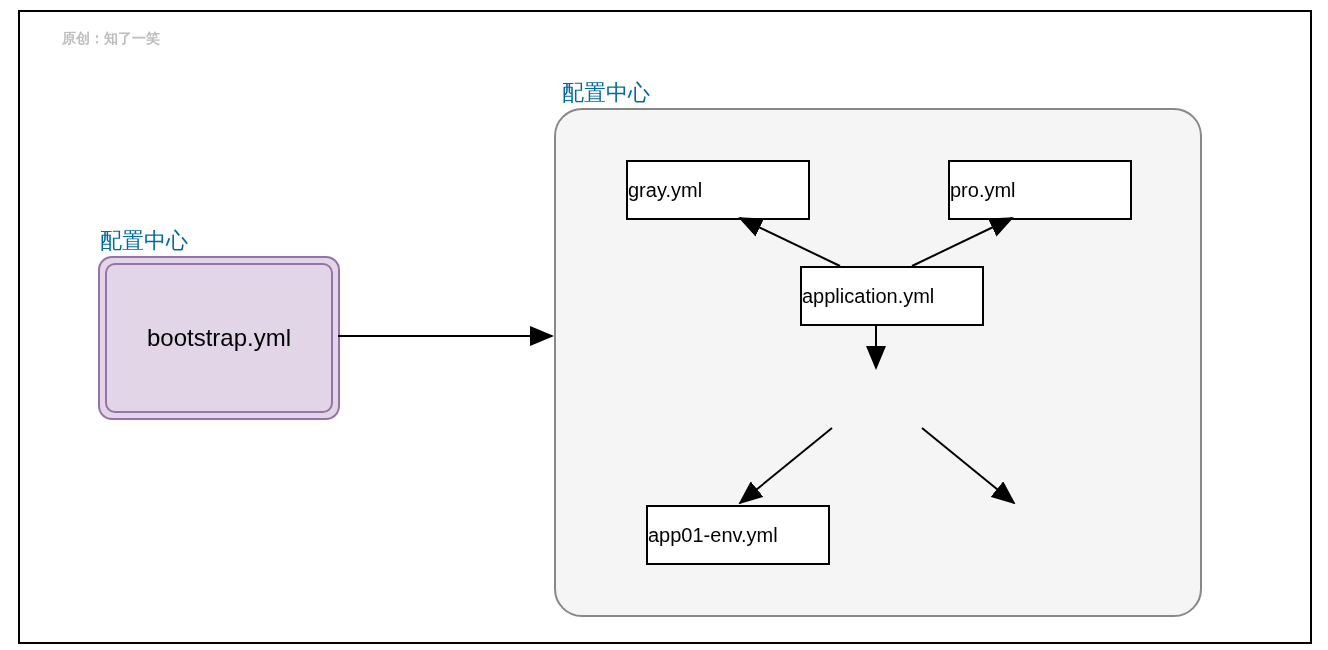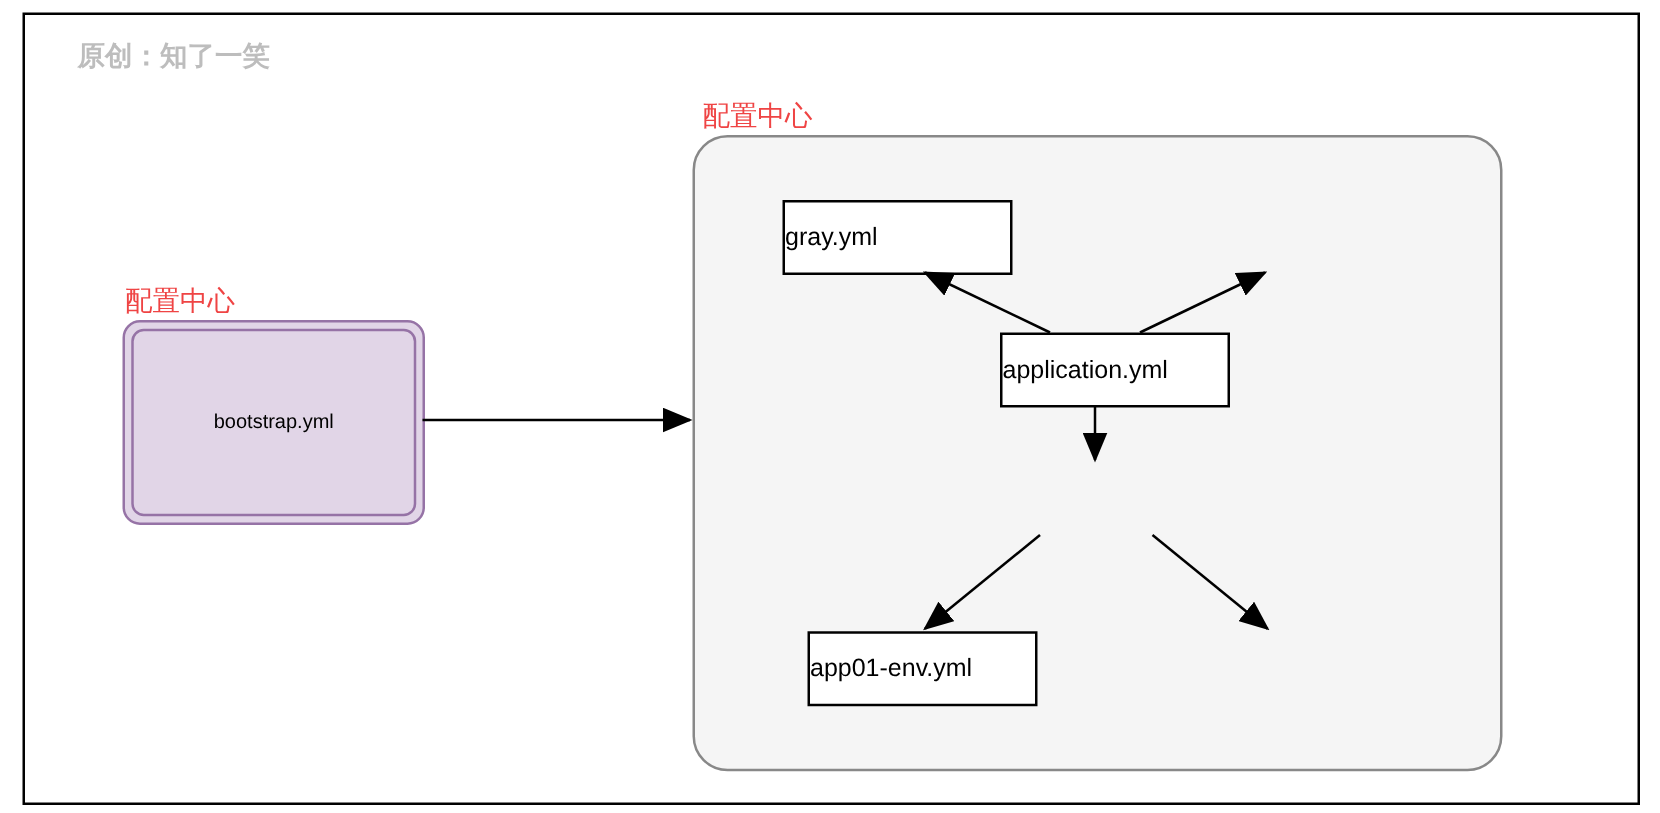--- a/index.html
+++ b/index.html
@@ -1,24 +1,24 @@
 <!DOCTYPE html>
 <html><head>
   <meta charset="utf-8">
   <style>
     body { margin: 0; padding: 0; font-family: Arial, sans-serif; background: #fff; }
     .canvas { width: 1328px; height: 650px; position: relative; }
     .outer-frame { position: absolute; left: 18px; top: 10px; width: 1290px; height: 630px; border: 2px solid #000; }
-    .watermark { position: absolute; left: 62px; top: 30px; color: #bdbdbd; font-size: 22px; font-weight: bold; }
-    .section-title { position: absolute; font-size: 22px; color: #ef4444; }
+    .watermark { position: absolute; left: 62px; top: 30px; color: #bdbdbd; font-size: 14px; font-weight: bold; }
+    .section-title { position: absolute; font-size: 22px; color: #0369a1; }
     .service-box { position: absolute; left: 98px; top: 256px; width: 238px; height: 160px; border: 2px solid #9673a6; background: #e1d5e7; border-radius: 14px; }
     .service-box-inner { position: absolute; left: 5px; top: 5px; right: 5px; bottom: 5px; border: 2px solid #9673a6; border-radius: 10px; display: flex; align-items: center; justify-content: center; }
     .config-center { position: absolute; left: 554px; top: 108px; width: 644px; height: 505px; border: 2px solid #888; background: #f5f5f5; border-radius: 28px; }
     .node { position: absolute; background: #fff; border: 2px solid #000; display: flex; align-items: center; justify-content: flex-start; font-size: 20px; }
-    .node-text { font-size: 16px; }
+    .node-text { font-size: 24px; }
     svg.arrows { position: absolute; left: 0; top: 0; width: 1328px; height: 650px; pointer-events: none; }
   </style>
 </head>
 <body>
 
 <div class="canvas">
   <div class="outer-frame"></div>
   <div class="watermark">原创：知了一笑</div>
 
   <div class="section-title" style="left:100px; top:226px;">配置中心</div>
@@ -26,20 +26,23 @@
     <div class="service-box-inner">
       <span class="node-text">bootstrap.yml</span>
     </div>
   </div>
 
   <div class="section-title" style="left:562px; top:78px;">配置中心</div>
   <div class="config-center"></div>
 
   <div class="node" style="left:626px; top:160px; width:180px; height:56px;">
     <span>gray.yml</span>
+  </div>
+  <div class="node" style="left:948px; top:160px; width:180px; height:56px;">
+    <span>pro.yml</span>
   </div>
   <div class="node" style="left:800px; top:266px; width:180px; height:56px;">
     <span>application.yml</span>
   </div>
   <div class="node" style="left:646px; top:505px; width:180px; height:56px;">
     <span>app01-env.yml</span>
   </div>
 
   <svg class="arrows">
     <defs>

